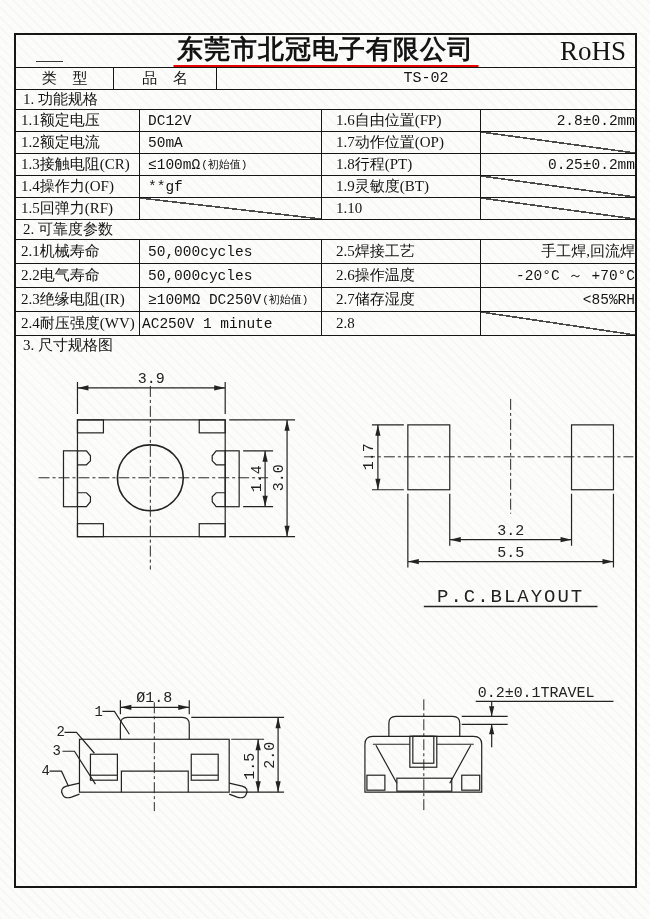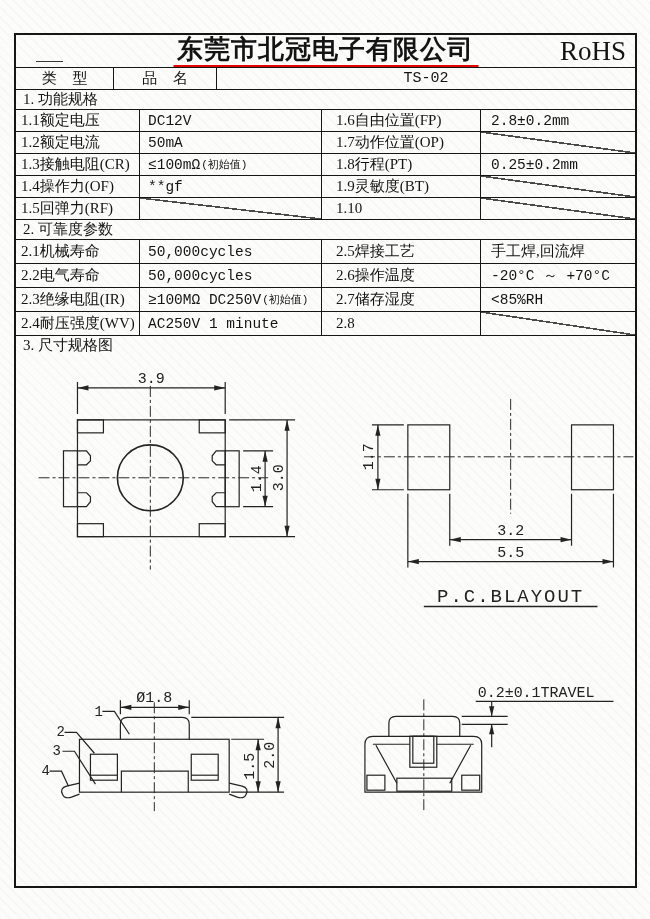--- a/index.html
+++ b/index.html
@@ -49,21 +49,21 @@
   }
   .section-title.no-border{ border-bottom:none; }
   
   .spec-row{ display:flex; border-bottom:1px solid #161616; font-size:15px; align-items:center; }
   .s1 .spec-row{ height:22px; }
   .s2 .spec-row{ height:24px; }
   .spec-row .cell{ height:100%; display:flex; align-items:center; overflow:hidden; white-space:nowrap; }
   .c1{ width:123px; padding-left:5px; }
   .c2{ width:182px; border-left:1px solid #161616; padding-left:8px; }
   .c3{ width:159px; border-left:1px solid #161616; padding-left:14px; }
-  .c4{ flex:1; border-left:1px solid #161616; padding-left:10px; }
+  .c4{ flex:1; border-left:1px solid #161616; padding-left:10px;justify-content:flex-end; }
   .mono{ font-family:"Liberation Mono","DejaVu Sans Mono",monospace; font-size:14.5px; }
   .note{ font-size:11px; padding-left:1px; }
   .diag{
     background-image:linear-gradient(to top right,
       transparent calc(50% - 0.8px), #4a4a4a calc(50% - 0.8px),
       #4a4a4a calc(50% + 0.8px), transparent calc(50% + 0.8px));
   }
   
   .drawing-area{ position:relative; width:619px; height:527px; }
   svg text{
@@ -165,21 +165,21 @@
             <span>≥100MΩ DC250V</span>
             <span class="note">(初始值)</span>
           </div>
         <div class="cell c3">2.7储存湿度</div>
         <div class="cell c4 mono">
             <span>&lt;85%RH</span>
           </div>
       </div>
       <div class="spec-row">
         <div class="cell c1">2.4耐压强度(WV)</div>
-        <div class="cell c2 mono" style="padding-left:8px;gap:48px;">
+        <div class="cell c2 mono" style="padding-left:2px;gap:48px;">
             <span>AC250V 1 minute</span>
             <span class="note">(初始值)</span>
           </div>
         <div class="cell c3">2.8</div>
         <div class="cell c4 diag"></div>
       </div>
     </div>
 
     <div class="section-title no-border">3.  尺寸规格图</div>
 

